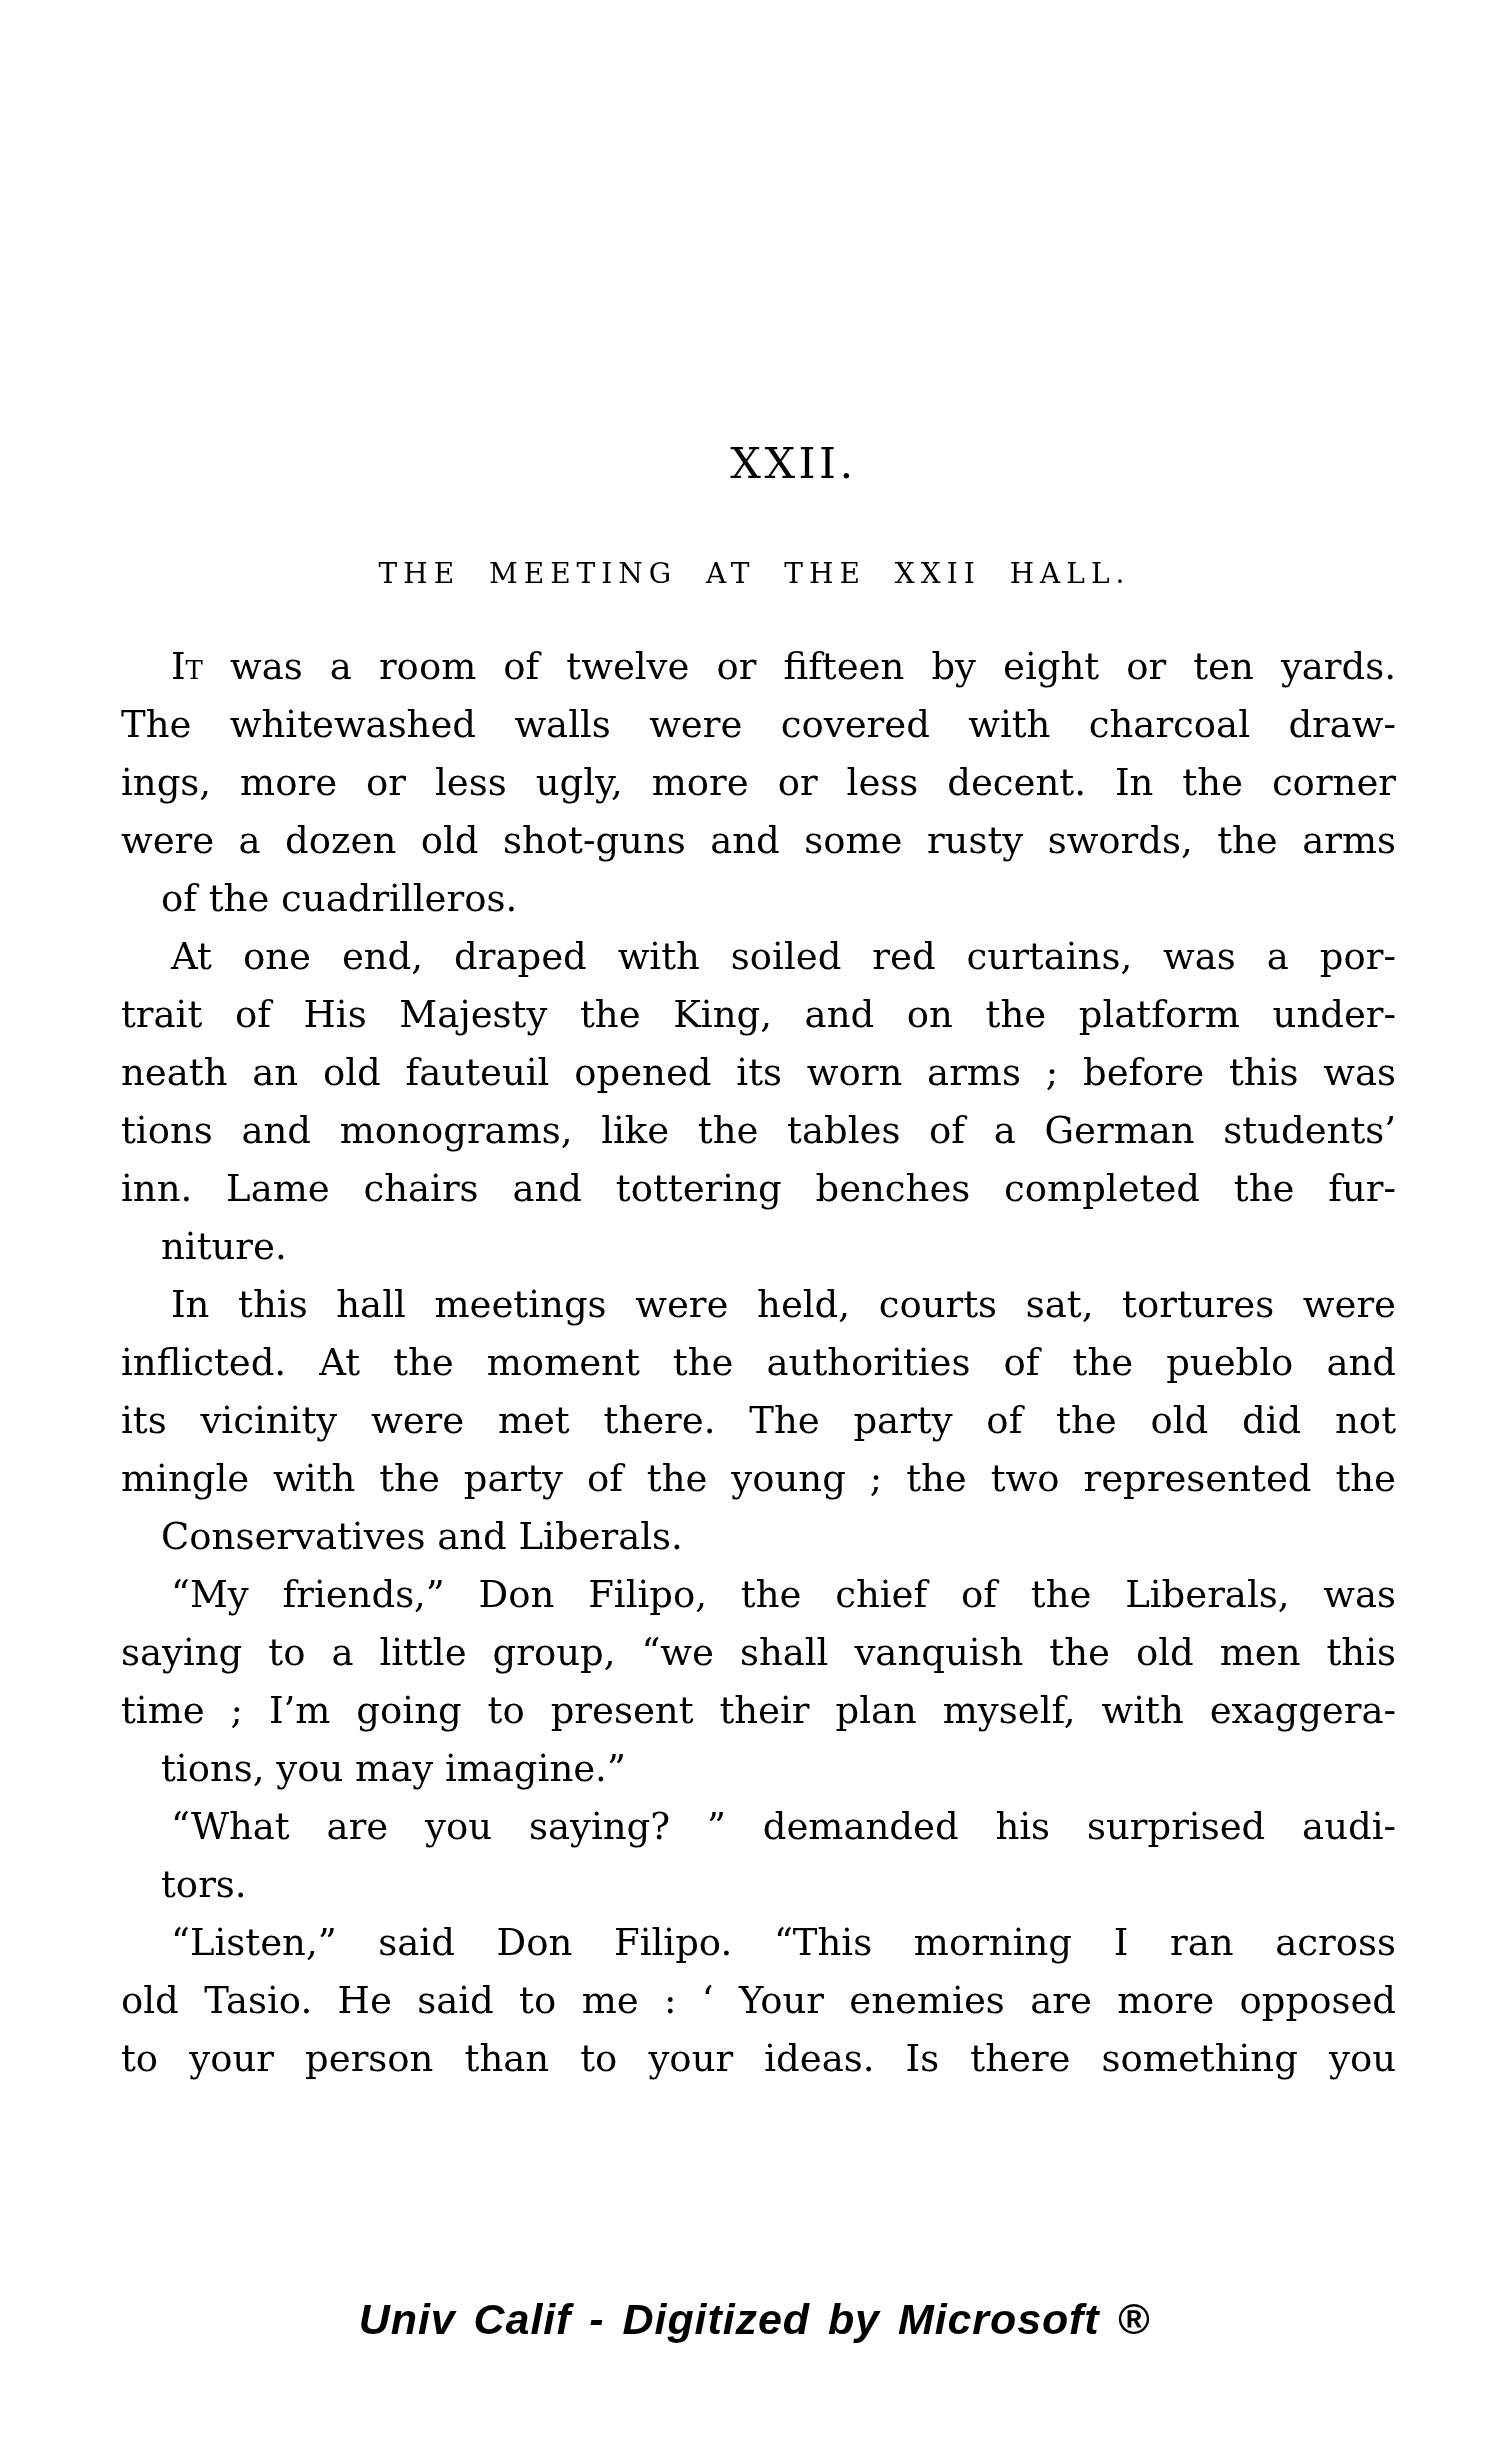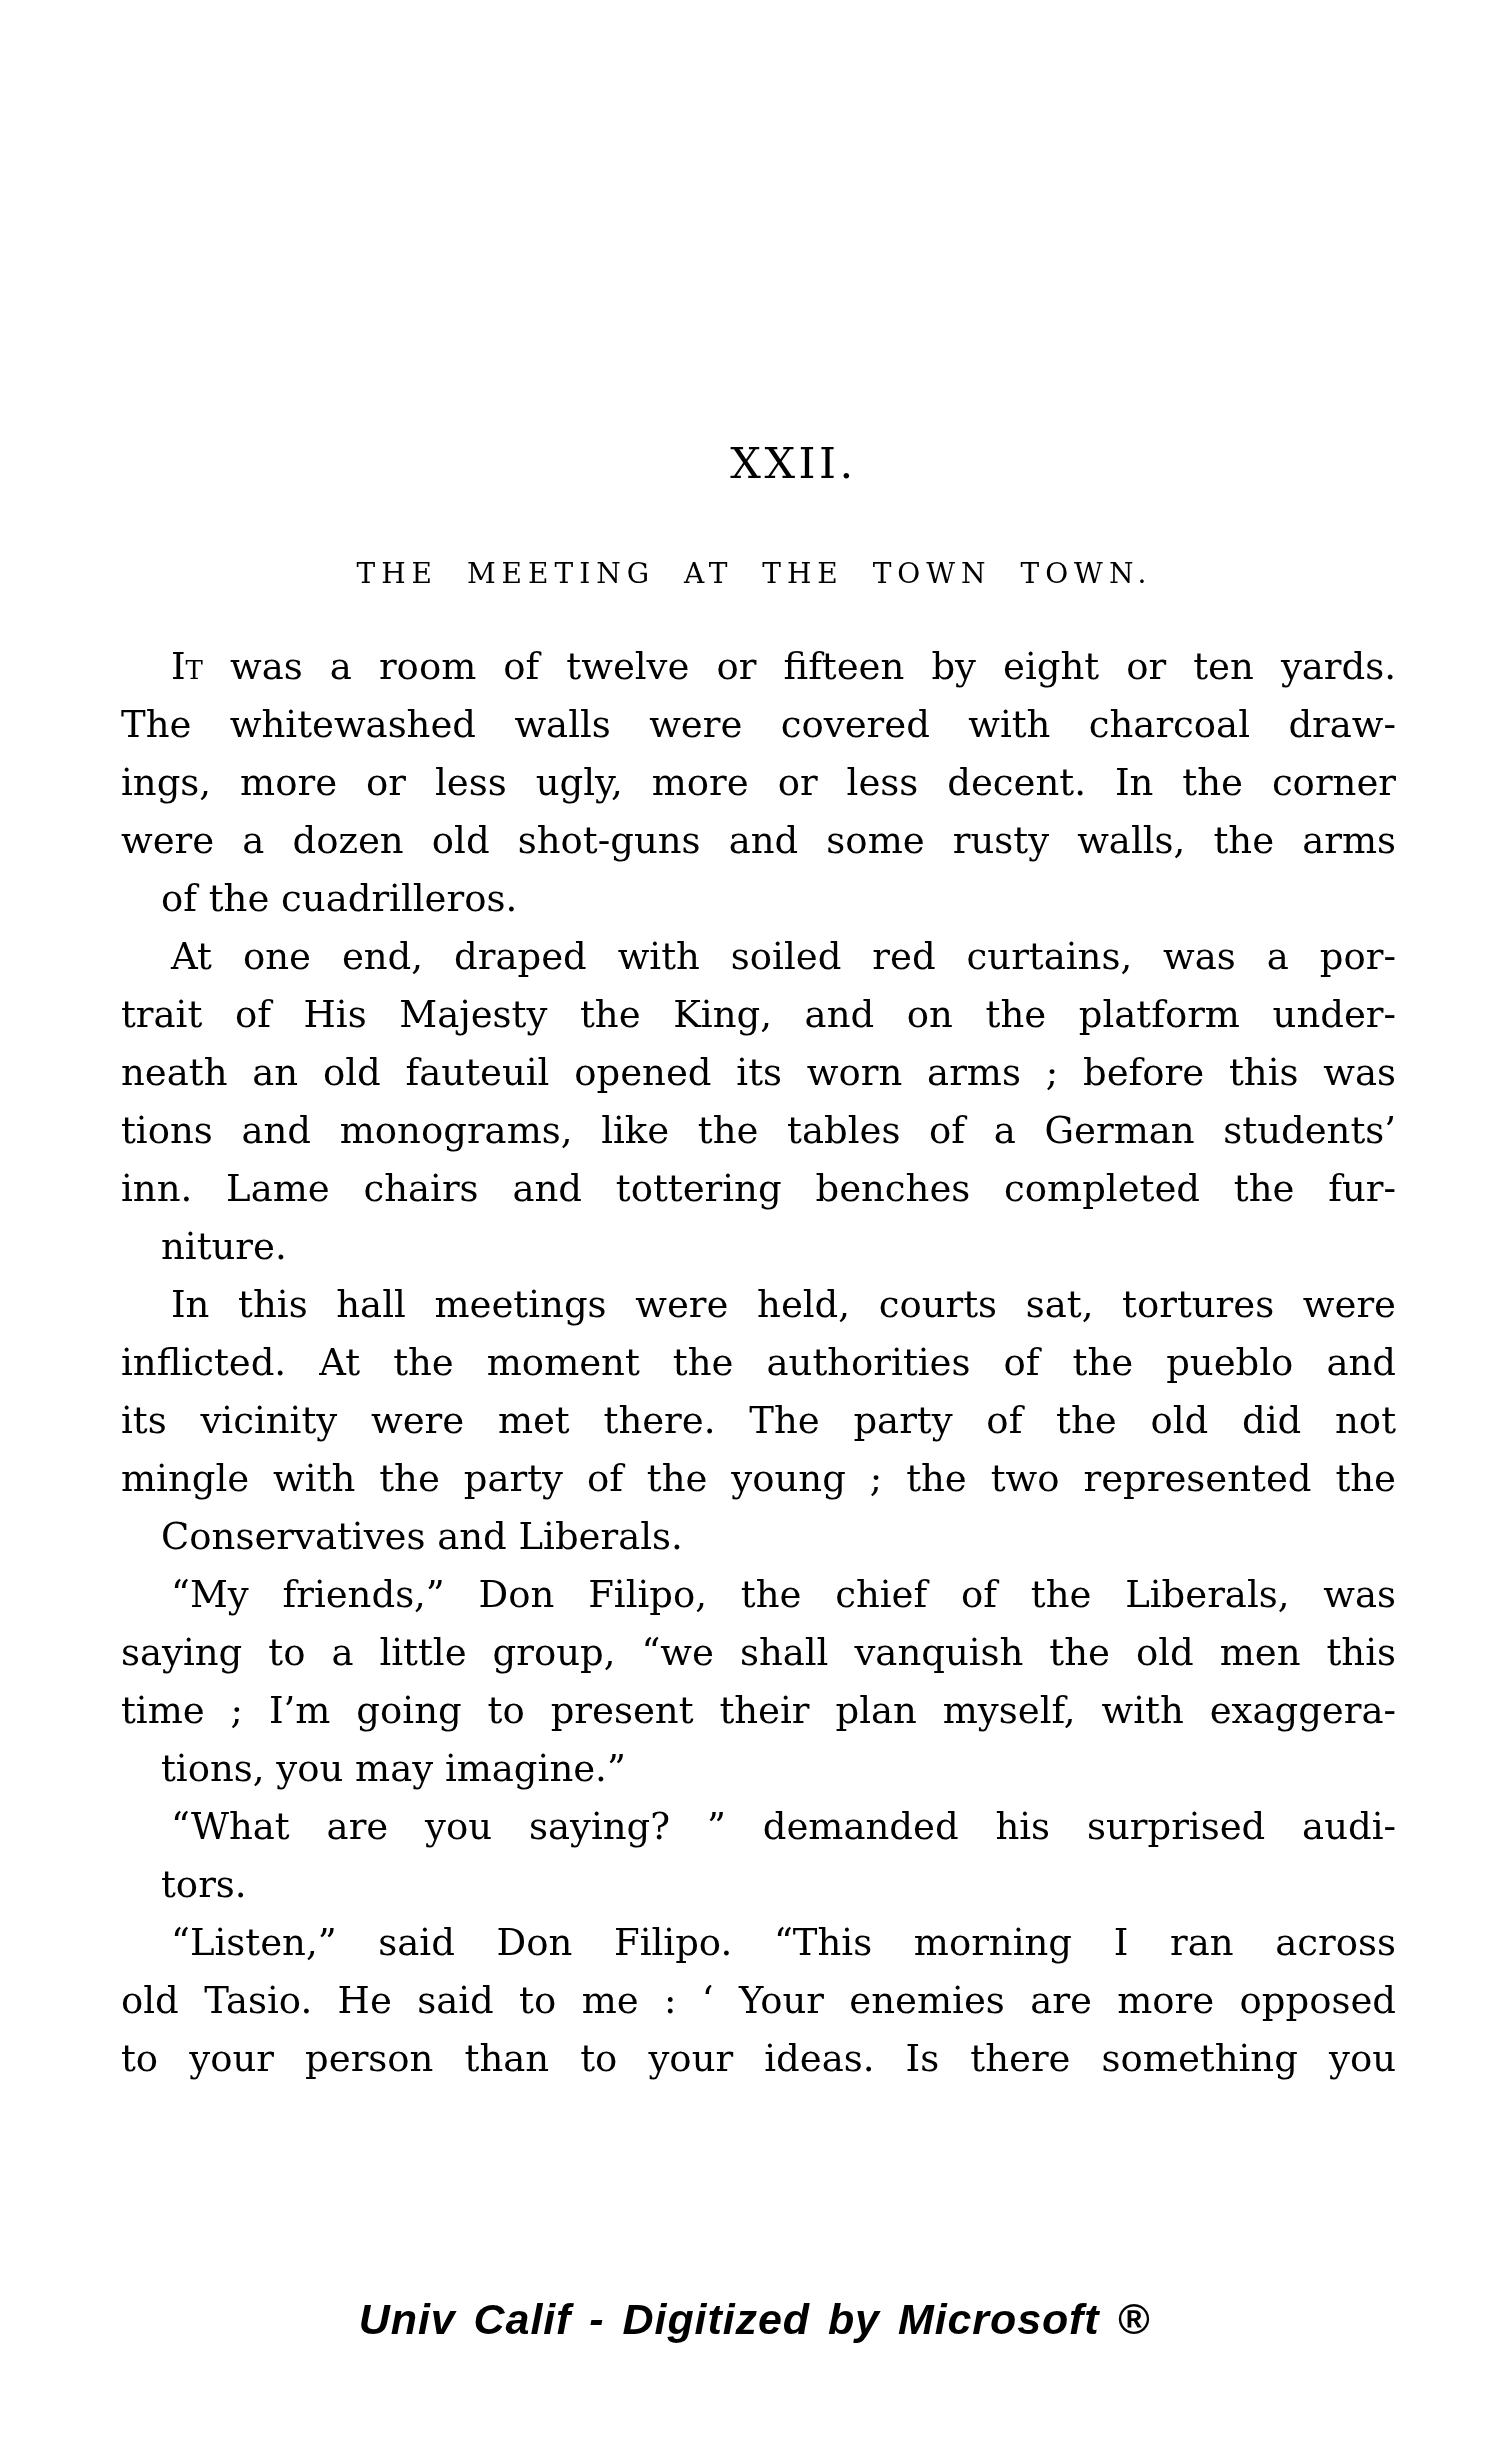--- a/index.html
+++ b/index.html
@@ -77,26 +77,26 @@
     font-size: 43px;
     letter-spacing: 0.9px;
     word-spacing: 5.2px;
   }
 </style>
 </head>
 <body>
 
 <div class="page">
   <h1 class="chapter-number">XXII.</h1>
-  <h2 class="chapter-title">THE MEETING AT THE TOWN TOWN.</h2>
+  <h2 class="chapter-title">THE MEETING AT THE XXII HALL.</h2>
   <div class="body-text" id="body-text">
       <div class="line indent"><span class="lead-smallcaps">It</span> was a room of twelve or fifteen by eight or ten yards.</div>
       <div class="line">The whitewashed walls were covered with charcoal draw-</div>
       <div class="line">ings, more or less ugly, more or less decent.  In the corner</div>
-      <div class="line">were a dozen old shot-guns and some rusty walls, the arms</div>
+      <div class="line">were a dozen old shot-guns and some rusty swords, the arms</div>
       <div class="line para-end">of the cuadrilleros.</div>
       <div class="line indent">At one end, draped with soiled red curtains, was a por-</div>
       <div class="line">trait of His Majesty the King, and on the platform under-</div>
       <div class="line">neath an old fauteuil opened its worn arms ; before this was</div>
       <div class="line">tions and monograms, like the tables of a German students’</div>
       <div class="line">inn.  Lame chairs and tottering benches completed the fur-</div>
       <div class="line para-end">niture.</div>
       <div class="line indent">In this hall meetings were held, courts sat, tortures were</div>
       <div class="line">inflicted.  At the moment the authorities of the pueblo and</div>
       <div class="line">its vicinity were met there.  The party of the old did not</div>

